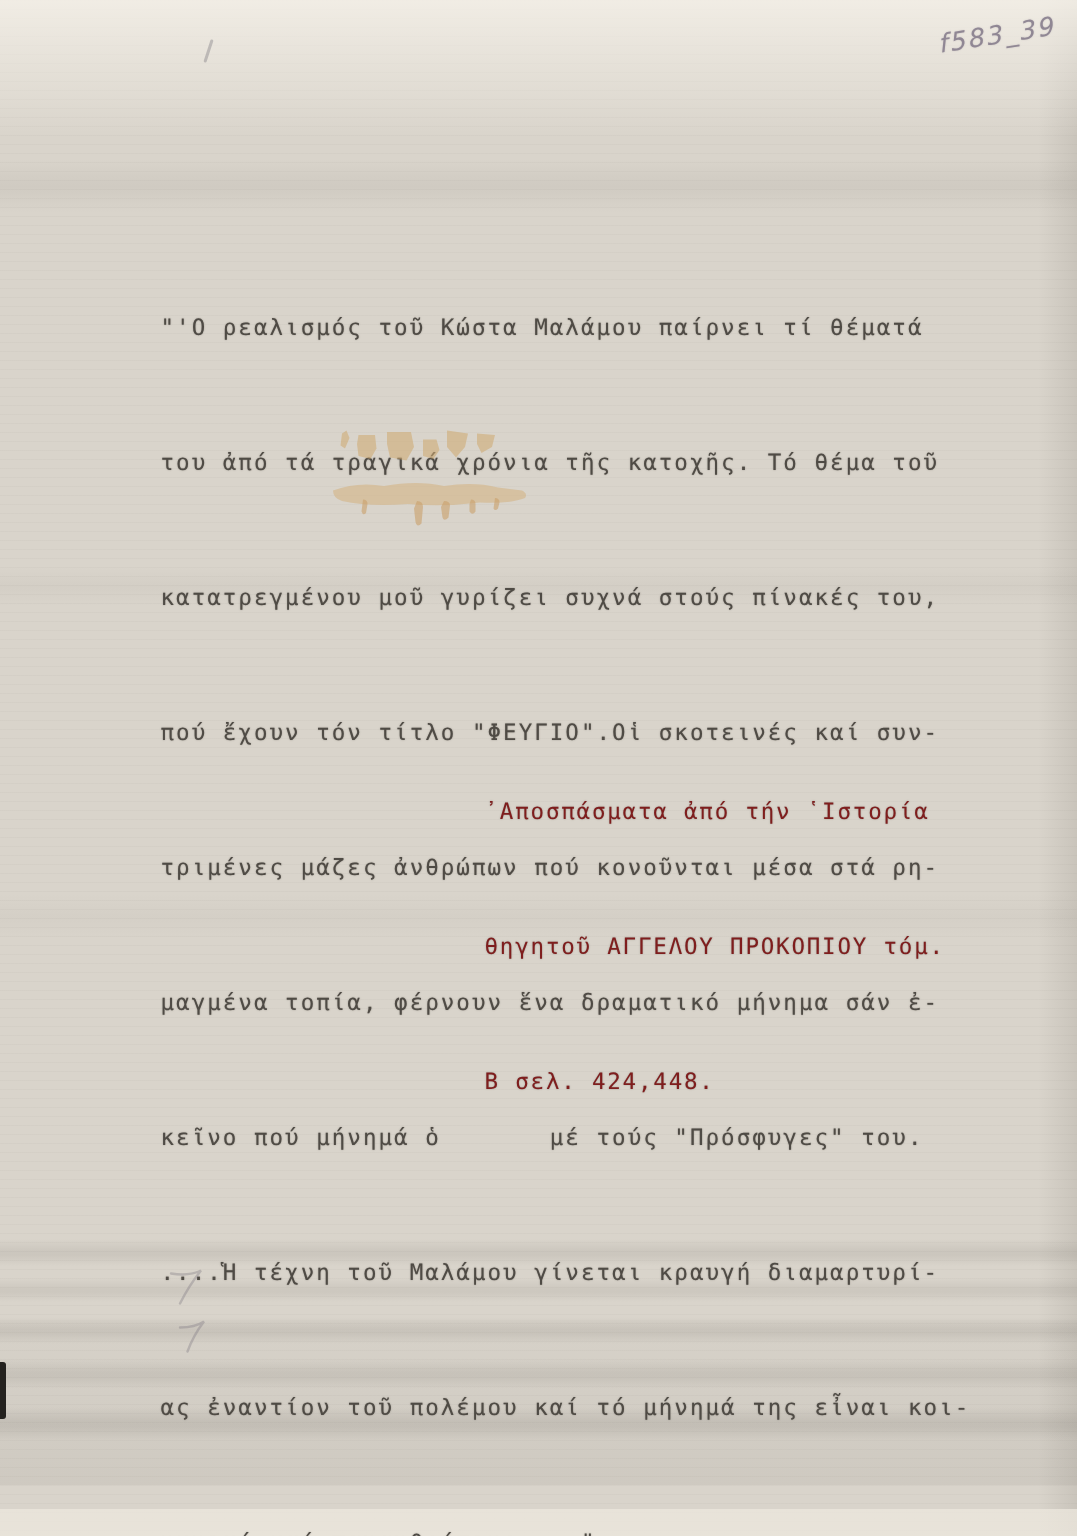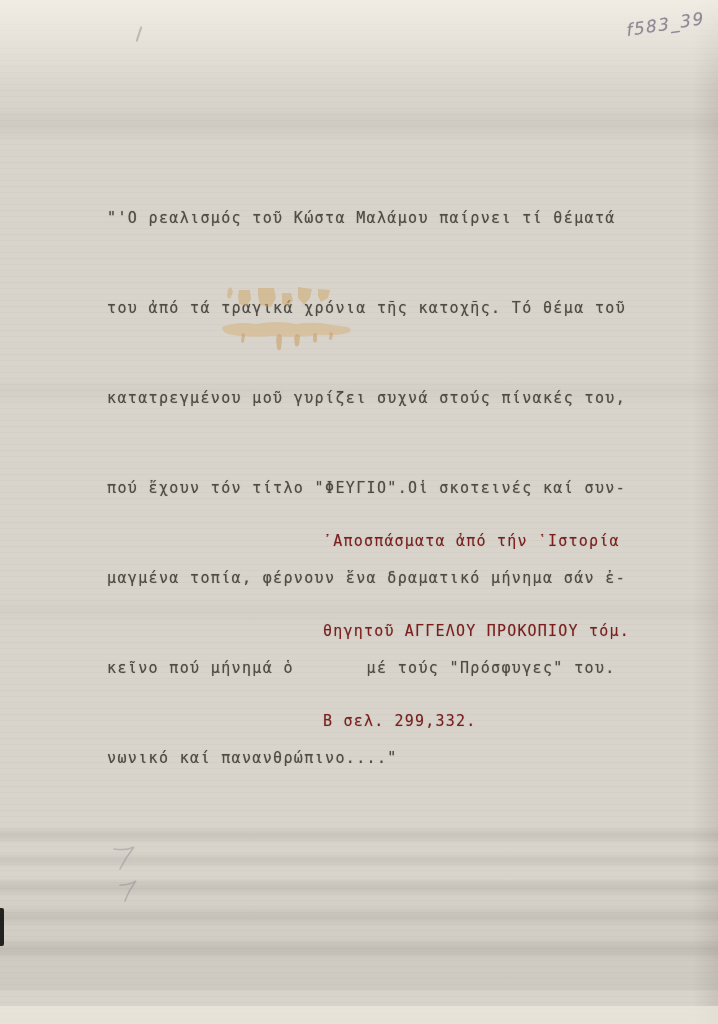--- a/index.html
+++ b/index.html
@@ -83,29 +83,32 @@
 
   <div class="handnote">f583_39</div>
 
   <div class="corner-tick"></div>
 
   <div class="quote">
     <div class="tline">"'Ο ρεαλισμός τοῦ Κώστα Μαλάμου παίρνει τί θέματά</div>
     <div class="tline">του ἀπό τά τραγικά χρόνια τῆς κατοχῆς. Τό θέμα τοῦ</div>
     <div class="tline">κατατρεγμένου μοῦ γυρίζει συχνά στούς πίνακές του,</div>
     <div class="tline">πού ἔχουν τόν τίτλο "ΦΕΥΓΙΟ".Οἱ σκοτεινές καί συν-</div>
+    <div class="tline">τριμένες μάζες ἀνθρώπων πού κονοῦνται μέσα στά ρη-</div>
     <div class="tline">μαγμένα τοπία, φέρνουν ἕνα δραματικό μήνημα σάν ἐ-</div>
     <div class="tline">κεῖνο πού μήνημά ὁ       μέ τούς "Πρόσφυγες" του.</div>
+    <div class="tline">....Ἡ τέχνη τοῦ Μαλάμου γίνεται κραυγή διαμαρτυρί-</div>
+    <div class="tline">ας ἐναντίον τοῦ πολέμου καί τό μήνημά της εἶναι κοι-</div>
     <div class="tline">νωνικό καί πανανθρώπινο...."</div>
   </div>
 
   <div class="citation">
     <div class="tline">᾿Αποσπάσματα ἀπό τήν ῾Ιστορία</div>
     <div class="tline">θηγητοῦ ΑΓΓΕΛΟΥ ΠΡΟΚΟΠΙΟΥ τόμ.</div>
-    <div class="tline">Β σελ. 299,332.</div>
+    <div class="tline">Β σελ. 424,448.</div>
   </div>
 
   <div class="stain stain-upper">
     <svg width="112" height="24" viewBox="0 0 112 24" xmlns="http://www.w3.org/2000/svg">
       <g fill="#cfa96f" opacity="0.55">
         <path d="M6,3 l3,-2 l2,5 l-3,7 l-3,-2 z"></path>
         <path d="M17,4 h11 l1,9 l-4,7 l-8,-2 l-1,-8 z"></path>
         <path d="M36,2 h16 l2,10 l-5,9 l-11,-2 l-2,-9 z"></path>
         <path d="M60,7 h9 l2,7 l-4,6 l-7,-2 z"></path>
         <path d="M76,1 l14,2 l-2,9 l-6,7 l-6,-7 z"></path>

